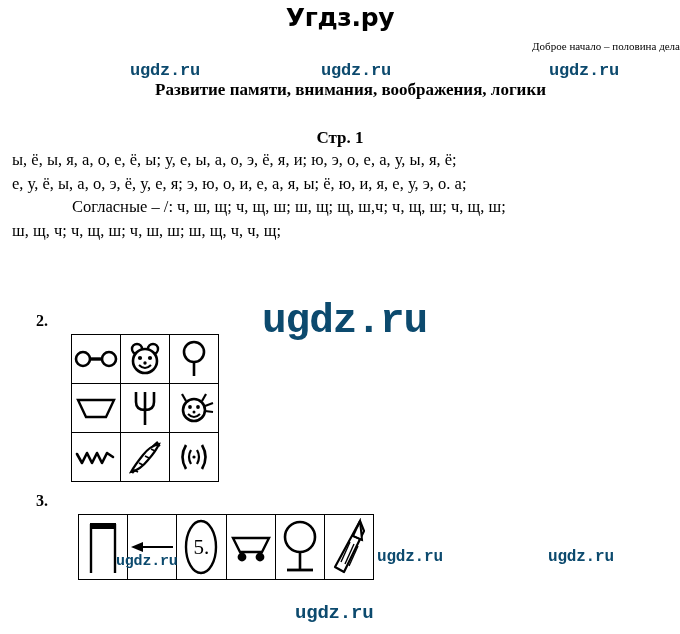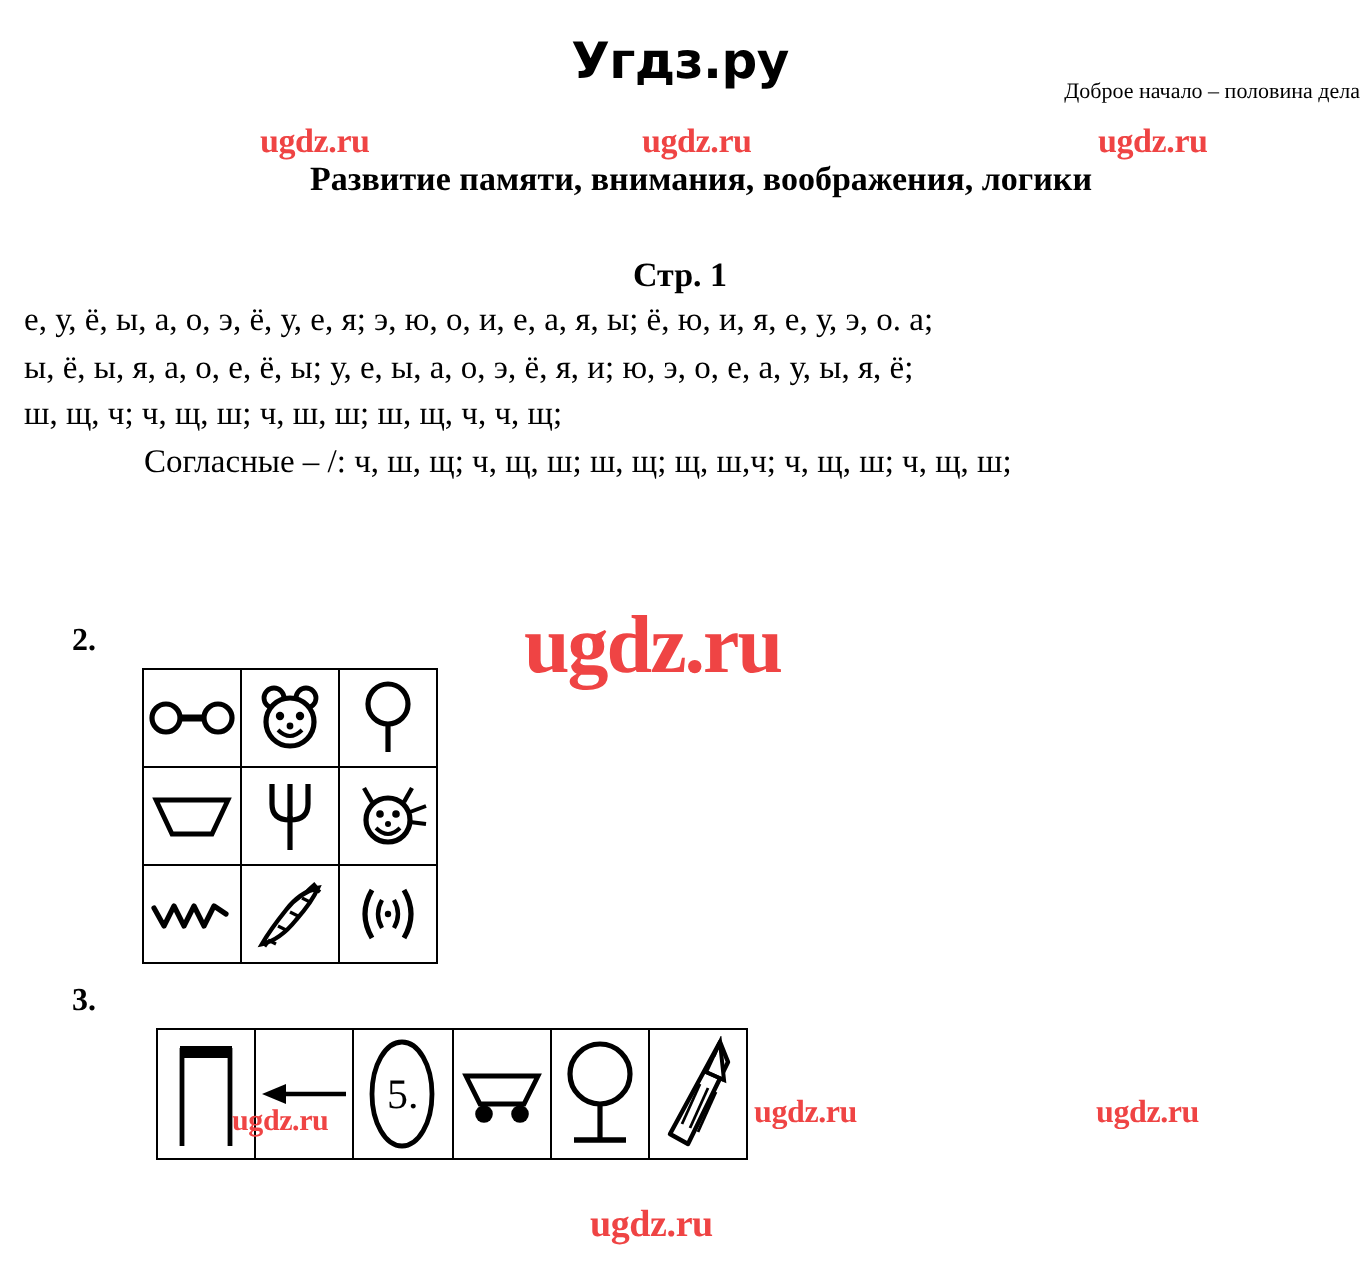--- a/index.html
+++ b/index.html
@@ -12,31 +12,31 @@
     background: #ffffff;
     font-family: "Liberation Serif", serif;
     color: #000000;
     position: relative;
     overflow: hidden;
   }
 
   
   .wm {
     position: absolute;
-    font-family: Liberation Serif, serif;
-    font-weight: bold;
-    color: #ef4444;
+    font-family: Liberation Mono, monospace;
+    font-weight: bold;
+    color: #0c4a6e;
     white-space: nowrap;
     letter-spacing: -0.2px;
   }
   .wm-site-title {
     position: absolute;
     left: 0;
     right: 0;
-    top: 16px;
+    top: 3px;
     text-align: center;
     font-family: "DejaVu Sans", sans-serif;
     font-weight: bold;
     font-size: 25px;
     letter-spacing: -0.3px;
   }
   .wm-a { left: 130px;  top: 61px;  font-size: 17px; }
   .wm-b { left: 321px;  top: 61px;  font-size: 17px; }
   .wm-c { left: 549px;  top: 61px;  font-size: 17px; }
   .wm-big { left: 262px; top: 298px; font-size: 41px; letter-spacing: -1px; }
@@ -172,27 +172,27 @@
 <div class="wm-site-title">Угдз.ру</div>
 <div class="wm wm-a">ugdz.ru</div>
 <div class="wm wm-b">ugdz.ru</div>
 <div class="wm wm-c">ugdz.ru</div>
 
 <div class="doc-title">Доброе начало – половина дела</div>
 <div class="doc-subtitle">Развитие памяти, внимания, воображения, логики</div>
 <div class="doc-page">Стр. 1</div>
 
 <div class="ex1">
+  <div class="line"><span>ы, ё, ы, я, а, о, е, ё, ы;  у, е, ы, а, о, э, ё, я, и;  ю, э, о, е, а, у, ы, я, ё;</span></div>
   <div class="line"><span>е, у, ё, ы, а, о, э, ё, у, е, я;  э, ю, о, и, е, а, я, ы;  ё, ю, и, я, е, у, э, о. а;</span></div>
-  <div class="line"><span>ы, ё, ы, я, а, о, е, ё, ы;  у, е, ы, а, о, э, ё, я, и;  ю, э, о, е, а, у, ы, я, ё;</span></div>
-  <div class="line"><span>ш, щ, ч;  ч, щ, ш;  ч, ш, ш;  ш, щ, ч, ч, щ;</span></div>
   <div class="line">
     <span class="indent"></span><span>Согласные – /:</span>
     <span>ч, ш, щ;  ч, щ, ш;  ш, щ;  щ, ш,ч;  ч, щ, ш;  ч, щ, ш;</span>
   </div>
+  <div class="line"><span>ш, щ, ч;  ч, щ, ш;  ч, ш, ш;  ш, щ, ч, ч, щ;</span></div>
 </div>
 
 <div class="wm wm-big">ugdz.ru</div>
 
 <div class="ex-label" id="ex2-label">2.</div>
 
 <div class="grid3">
 
   <div class="cell">
     <span>

